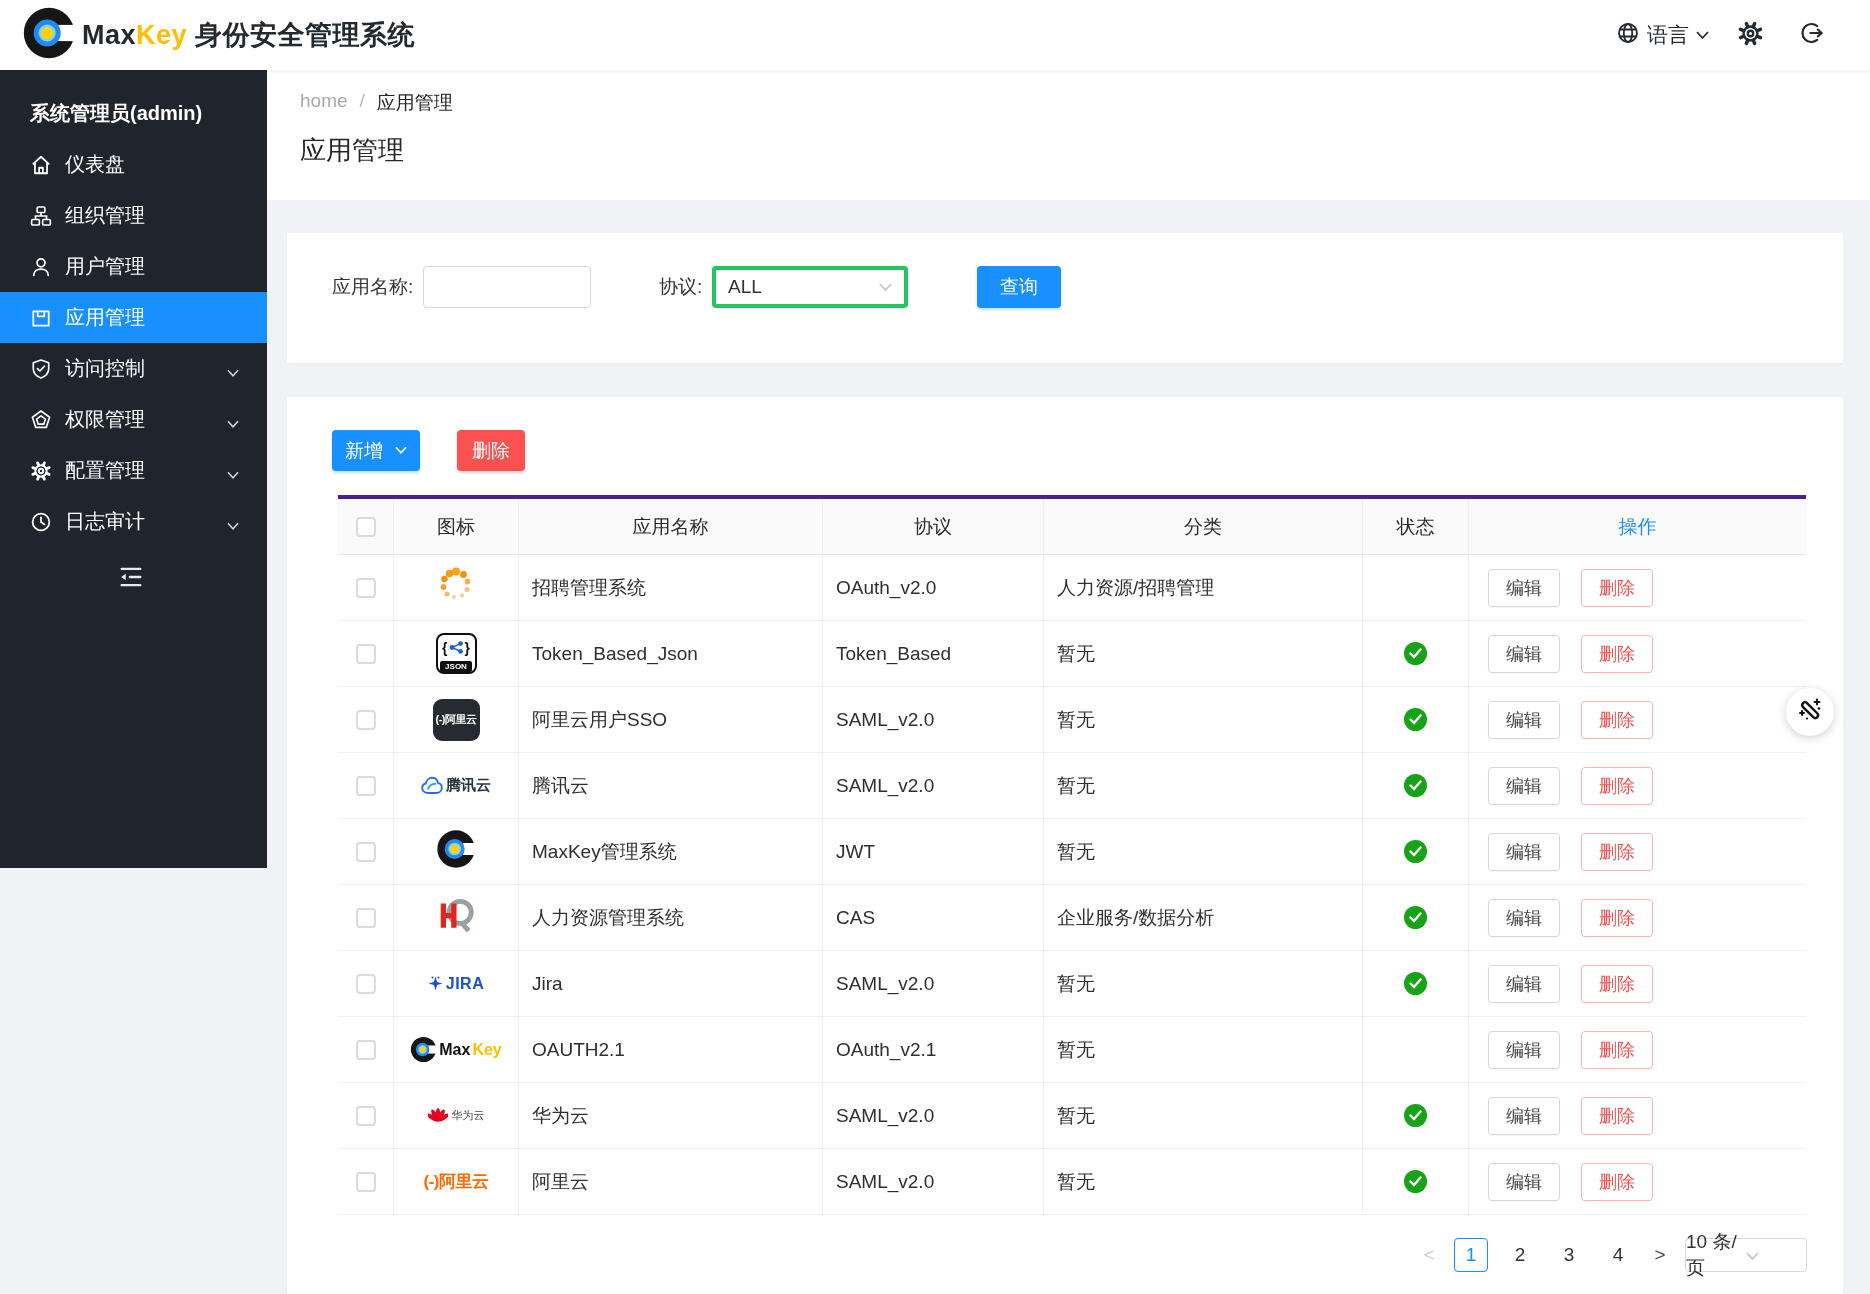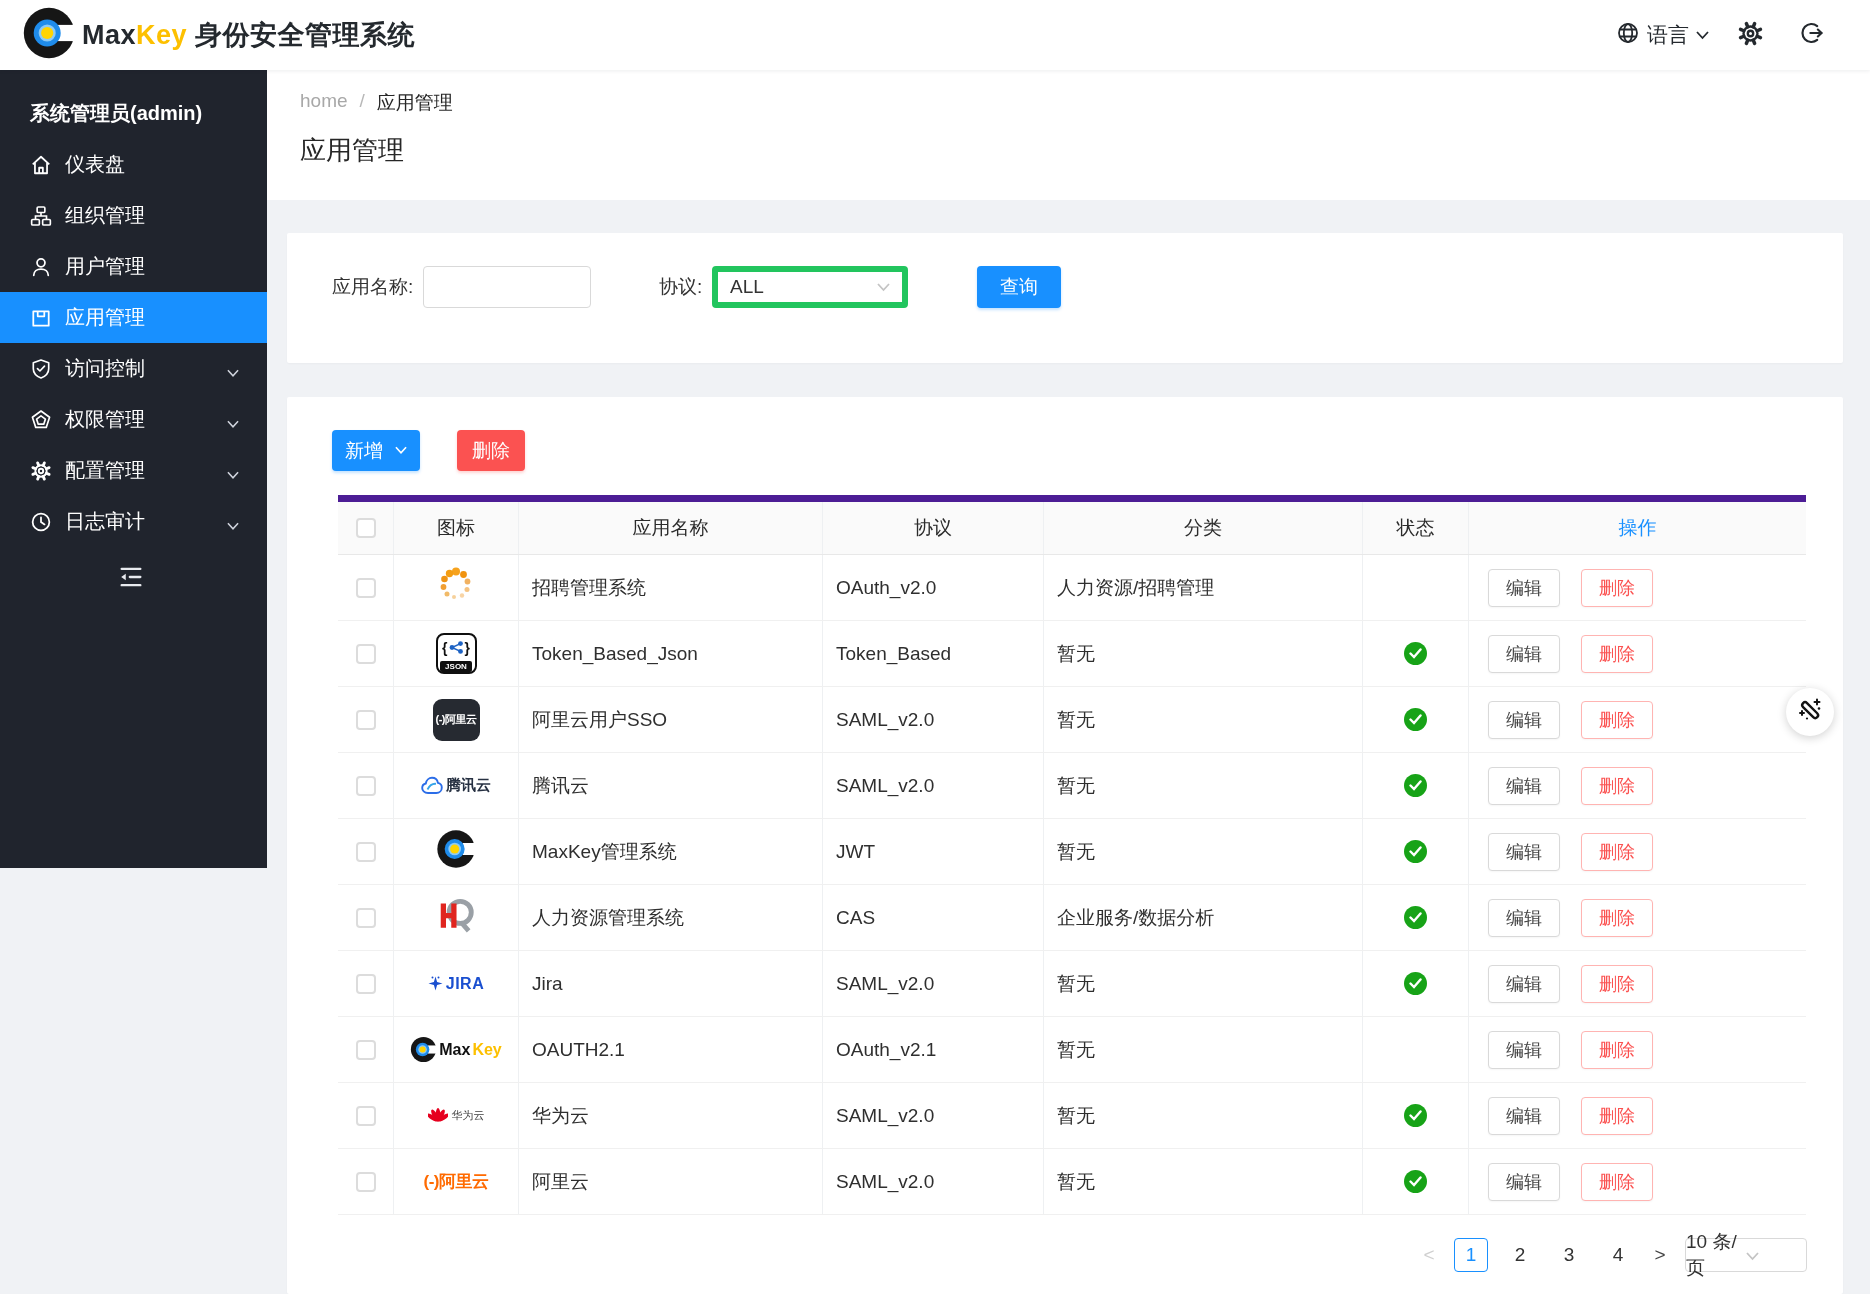--- a/index.html
+++ b/index.html
@@ -38,37 +38,37 @@
   
   .card { position:absolute; left:287px; background:#fff; border-radius:2px; box-shadow:0 1px 2px rgba(0,0,0,.03);text-decoration:underline; }
   .filter-card { top:233px; width:1556px; height:130px; }
   .table-card  { top:397px; width:1556px; height:897px; }
   
   .f-row { position:absolute; top:33px; left:0; width:100%; height:42px; }
   .f-label { position:absolute; font-size:19px; color:#333; line-height:42px; }
   .f-label-name { left:45px; } .f-label-proto { left:372px; }
   .f-input { position:absolute; left:136px; top:0; width:168px; height:42px; border:1px solid #d9d9d9;
              border-radius:4px; font-size:18px; padding:0 10px; outline:none; background:#fff; }
-  .f-select { position:absolute; left:425px; top:0; width:196px; height:42px; border:6px solid #22c55e;
+  .f-select { position:absolute; left:425px; top:0; width:196px; height:42px; border:4px solid #22c55e;
               border-radius:4px; background:#fff; display:flex; align-items:center; padding:0 12px; cursor:pointer; }
   .f-select .sel-val { font-size:19px; color:#333; flex:1; }
   .btn-primary { position:absolute; left:690px; top:0; width:84px; height:42px; background:#1890ff; color:#fff;
                  font-size:19px; border:none; border-radius:4px; cursor:pointer;
                  box-shadow:0 2px 3px rgba(24,144,255,.25); font-family:inherit; }
   
   .tb-add { position:absolute; left:45px; top:33px; width:88px; height:41px; background:#1890ff; color:#fff;
             border:none; border-radius:4px; font-size:19px; cursor:pointer; display:flex; align-items:center;
             justify-content:center; gap:12px; box-shadow:0 2px 3px rgba(24,144,255,.25); font-family:inherit; }
   .tb-del { position:absolute; left:170px; top:33px; width:68px; height:41px; background:#fb5251; color:#fff;
             border:none; border-radius:4px; font-size:19px; cursor:pointer;
             box-shadow:0 2px 3px rgba(251,82,81,.25); font-family:inherit; }
   
   .tbl { position:absolute; left:51px; top:98px; width:1468px; }
   .trow, .thead-row { display:grid; grid-template-columns:56px 125px 304px 221px 319px 106px 337px; }
-  .thead-row { height:60px; background:#fafafa; border-top:7px solid #4c1d95; border-bottom:1px solid #e8e8e8; }
+  .thead-row { height:60px; background:#fafafa; border-top:4px solid #4c1d95; border-bottom:1px solid #e8e8e8; }
   .trow { height:66px; border-bottom:1px solid #f0f0f0; background:#fff; }
   .th, .td { display:flex; align-items:center; border-right:1px solid #eef0f2; overflow:hidden; }
   .th { justify-content:center; font-size:19px; color:#2b2b2b; font-weight:500; }
   .th:last-child, .td:last-child { border-right:none; }
   .th-op { color:#1890ff; }
   .td { font-size:19px; color:#2f2f2f; }
   .c-cb, .c-icon, .c-status { justify-content:center; }
   .c-name, .c-proto, .c-cat { padding-left:13px; }
   .cb { width:20px; height:20px; border:2px solid #dcdcdc; border-radius:4px; background:#fff; cursor:pointer; }
   .status-ok { width:23px; height:23px; border-radius:50%; background:#17a317; display:flex; align-items:center; justify-content:center; }

